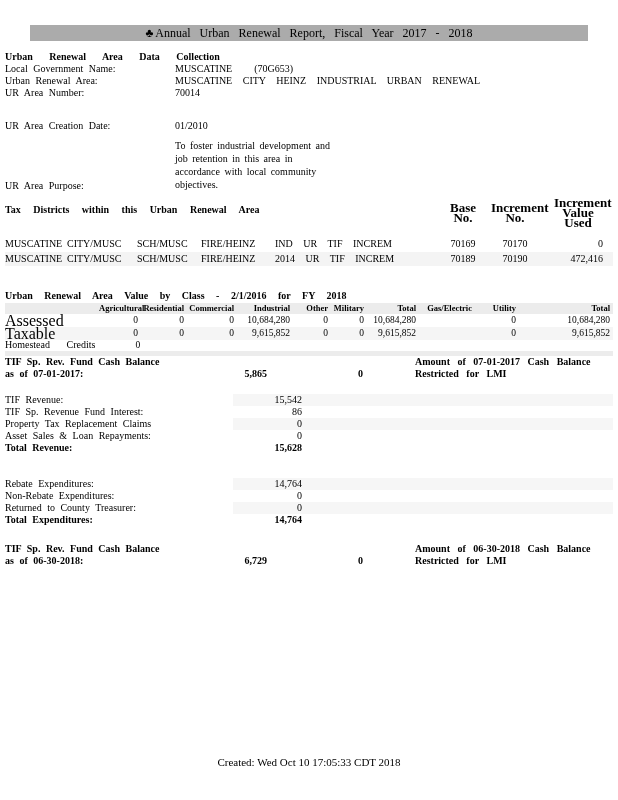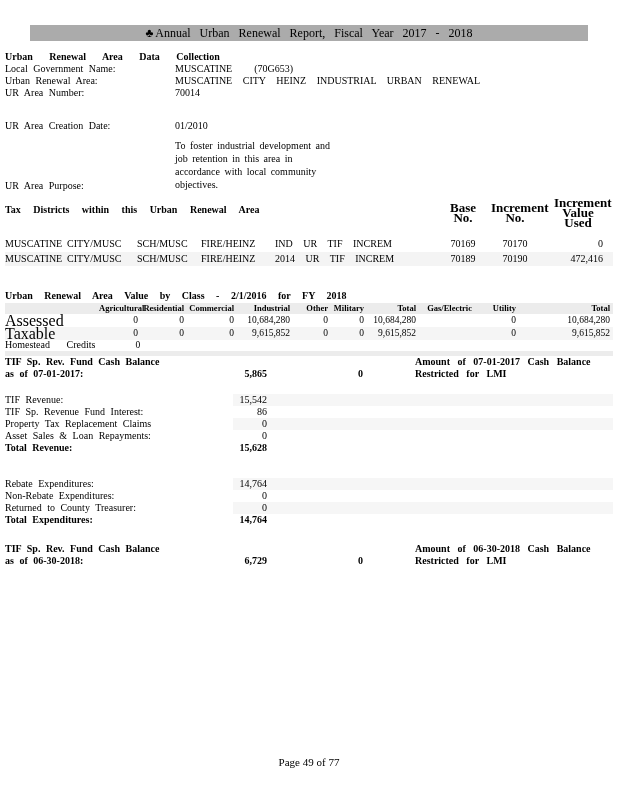--- a/index.html
+++ b/index.html
@@ -60,21 +60,21 @@
   .bottom-stripe { height:5px; background:#ececec; margin-top:1px; }
 
   
   .sec-tif { top:356px; }
   .bal-block { display:grid; grid-template-columns:182px 80px 96px 52px 186px;
     font-weight:bold; line-height:12px; }
   .bal-label { word-spacing:3px; }
   .bal-amt { text-align:right; align-self:end; }
   .bal-zero { text-align:right; align-self:end; }
   .bal-right { word-spacing:5px; }
-  .fin-row { display:grid; grid-template-columns:182px 80px 1fr; height:12px; line-height:12px; }
+  .fin-row { display:grid; grid-template-columns:182px 80px 1fr; height:12px; line-height:12px;gap:35px; }
   .fin-row .lbl { word-spacing:3px; }
   .fin-row .amt { text-align:right; }
   .fin-row.striped { background:linear-gradient(to right,#fff 228px,#f6f6f6 228px); }
   .fin-row.bold { font-weight:bold; }
   .rev-group { margin-top:14px; }
   .exp-group { margin-top:24px; }
   .bal-close { margin-top:17px; }
 
   
   .footer { position:absolute; top:756px; left:0; width:618px; text-align:center;
@@ -270,16 +270,16 @@
       <div></div>
       <div class="bal-right">
         <div>Amount of 06-30-2018 Cash Balance</div>
         <div>Restricted for LMI</div>
       </div>
     </div>
 
   </div>
 
   <div class="footer">
-    <div>Page 49 of 77</div>
+    <div>Created: Wed Oct 10 17:05:33 CDT 2018</div>
   </div>
 
 </div>
 
 </body></html>

